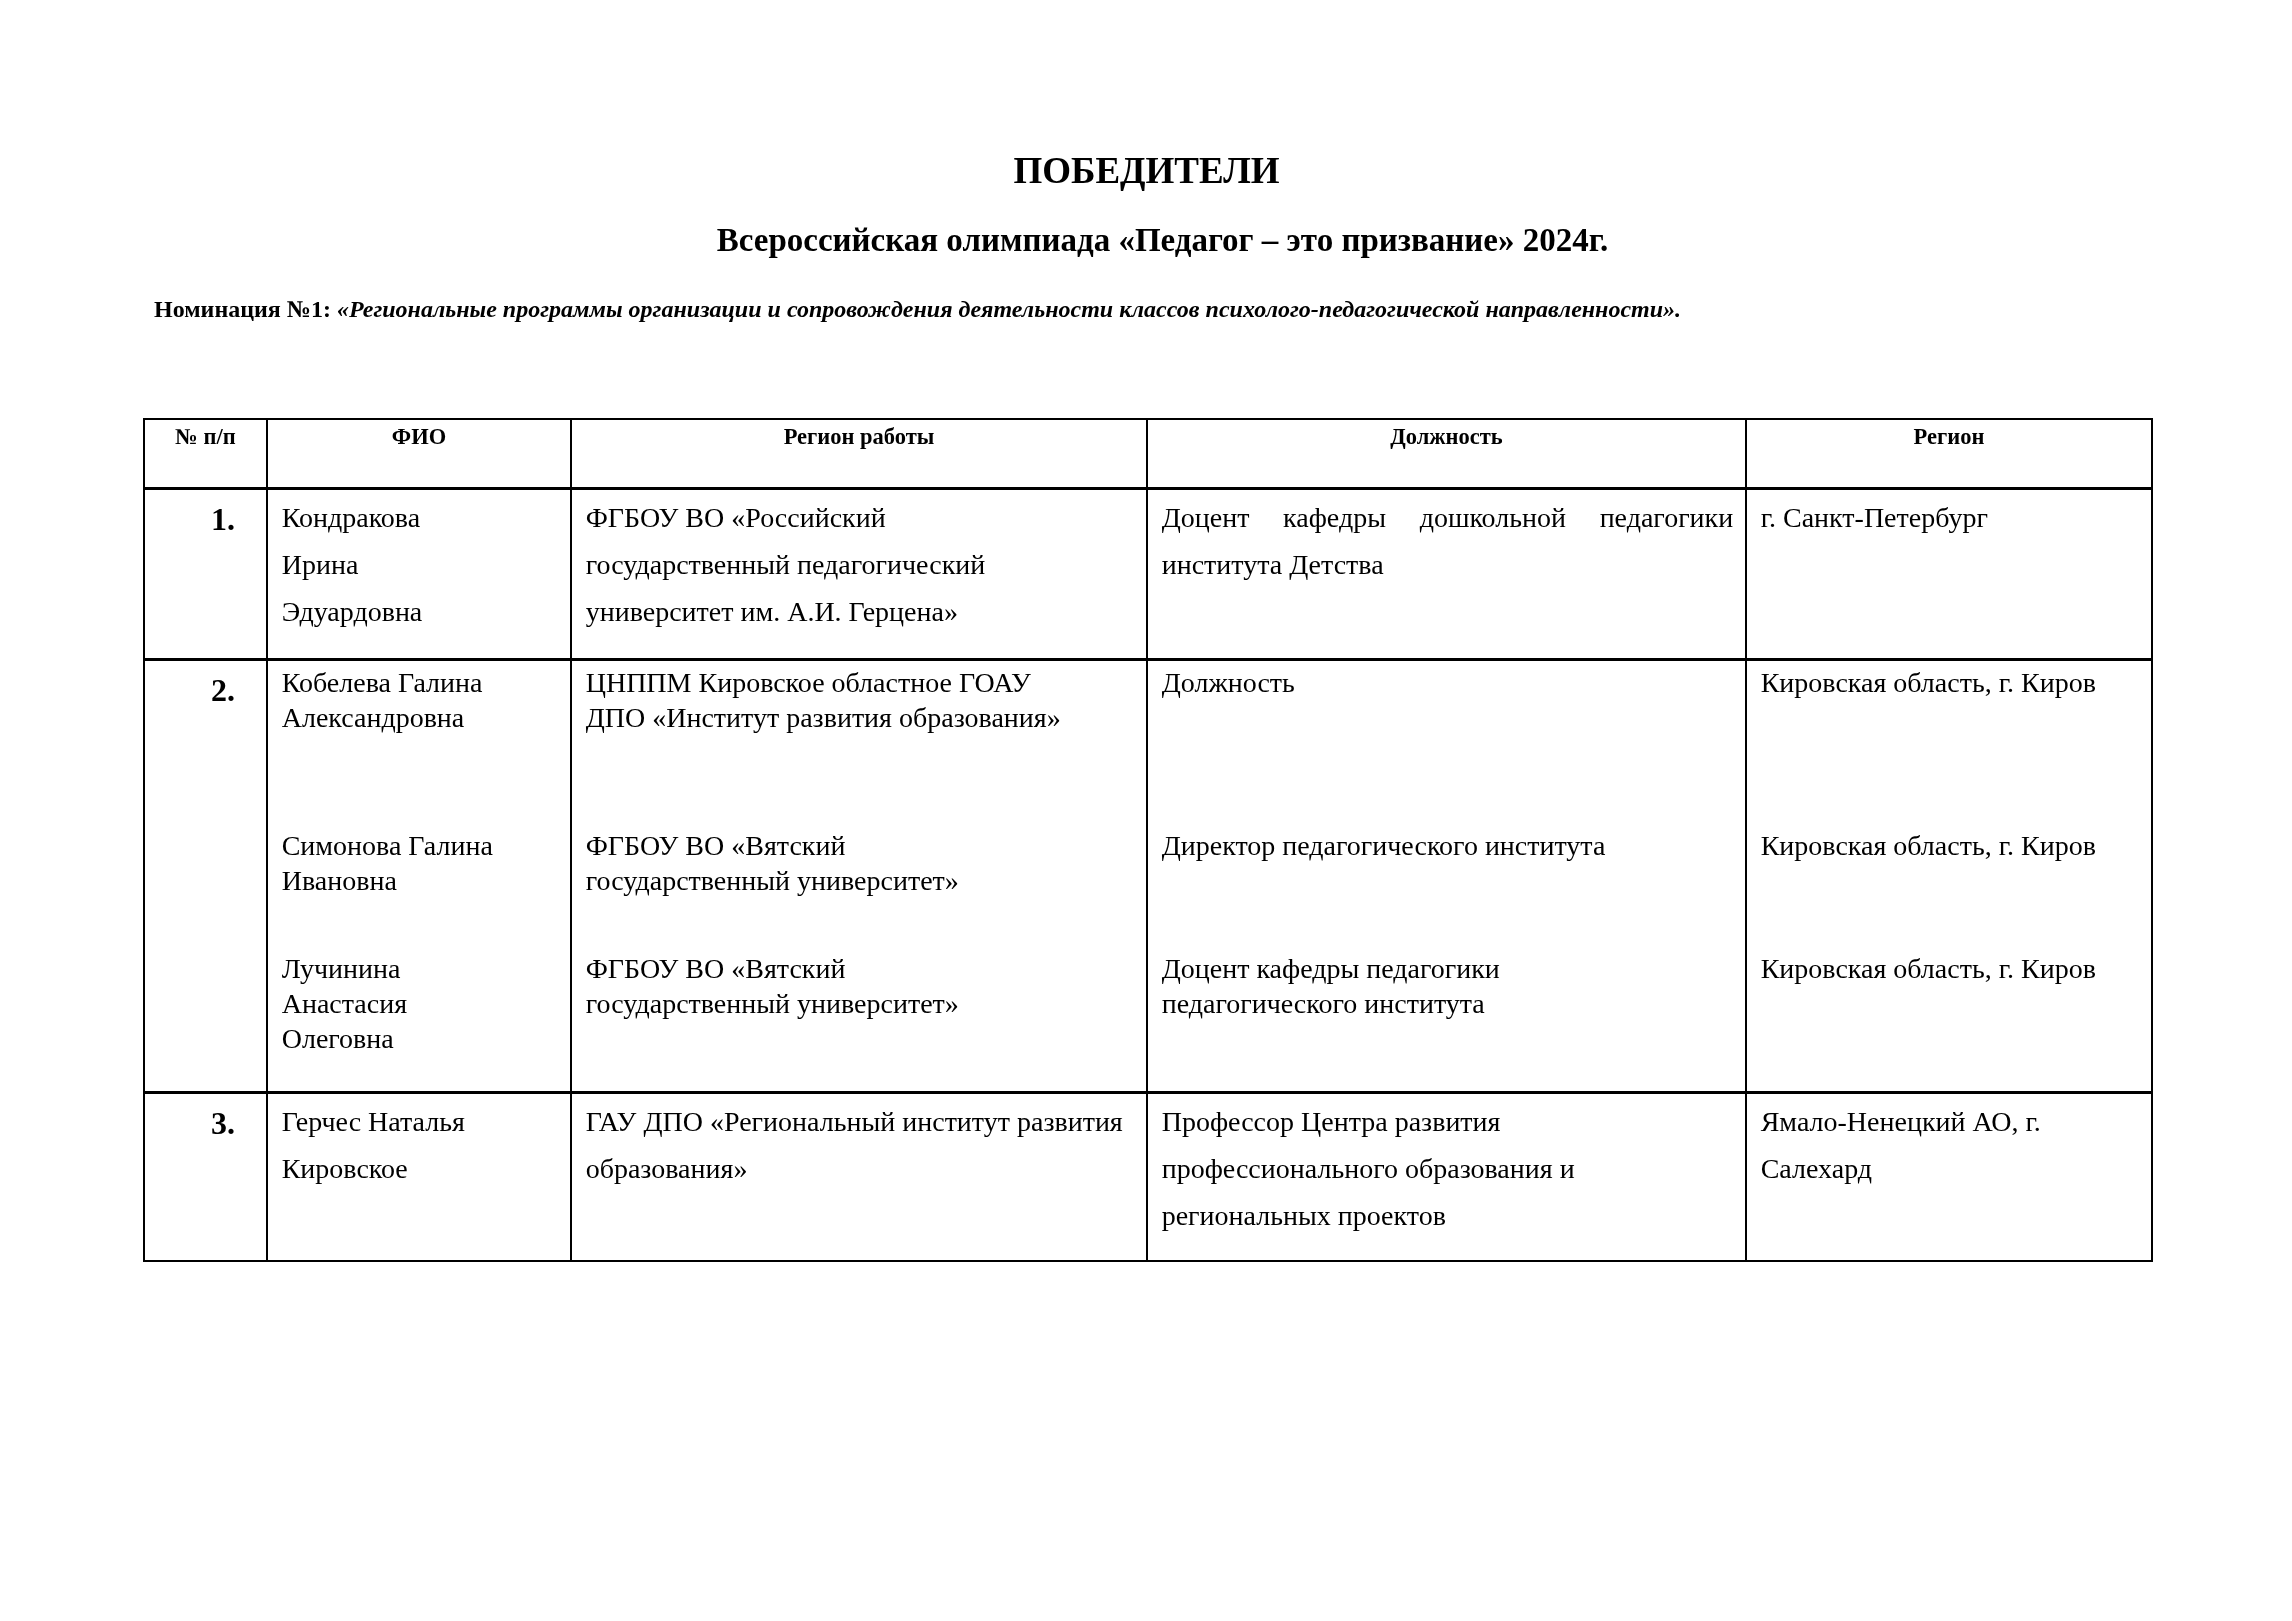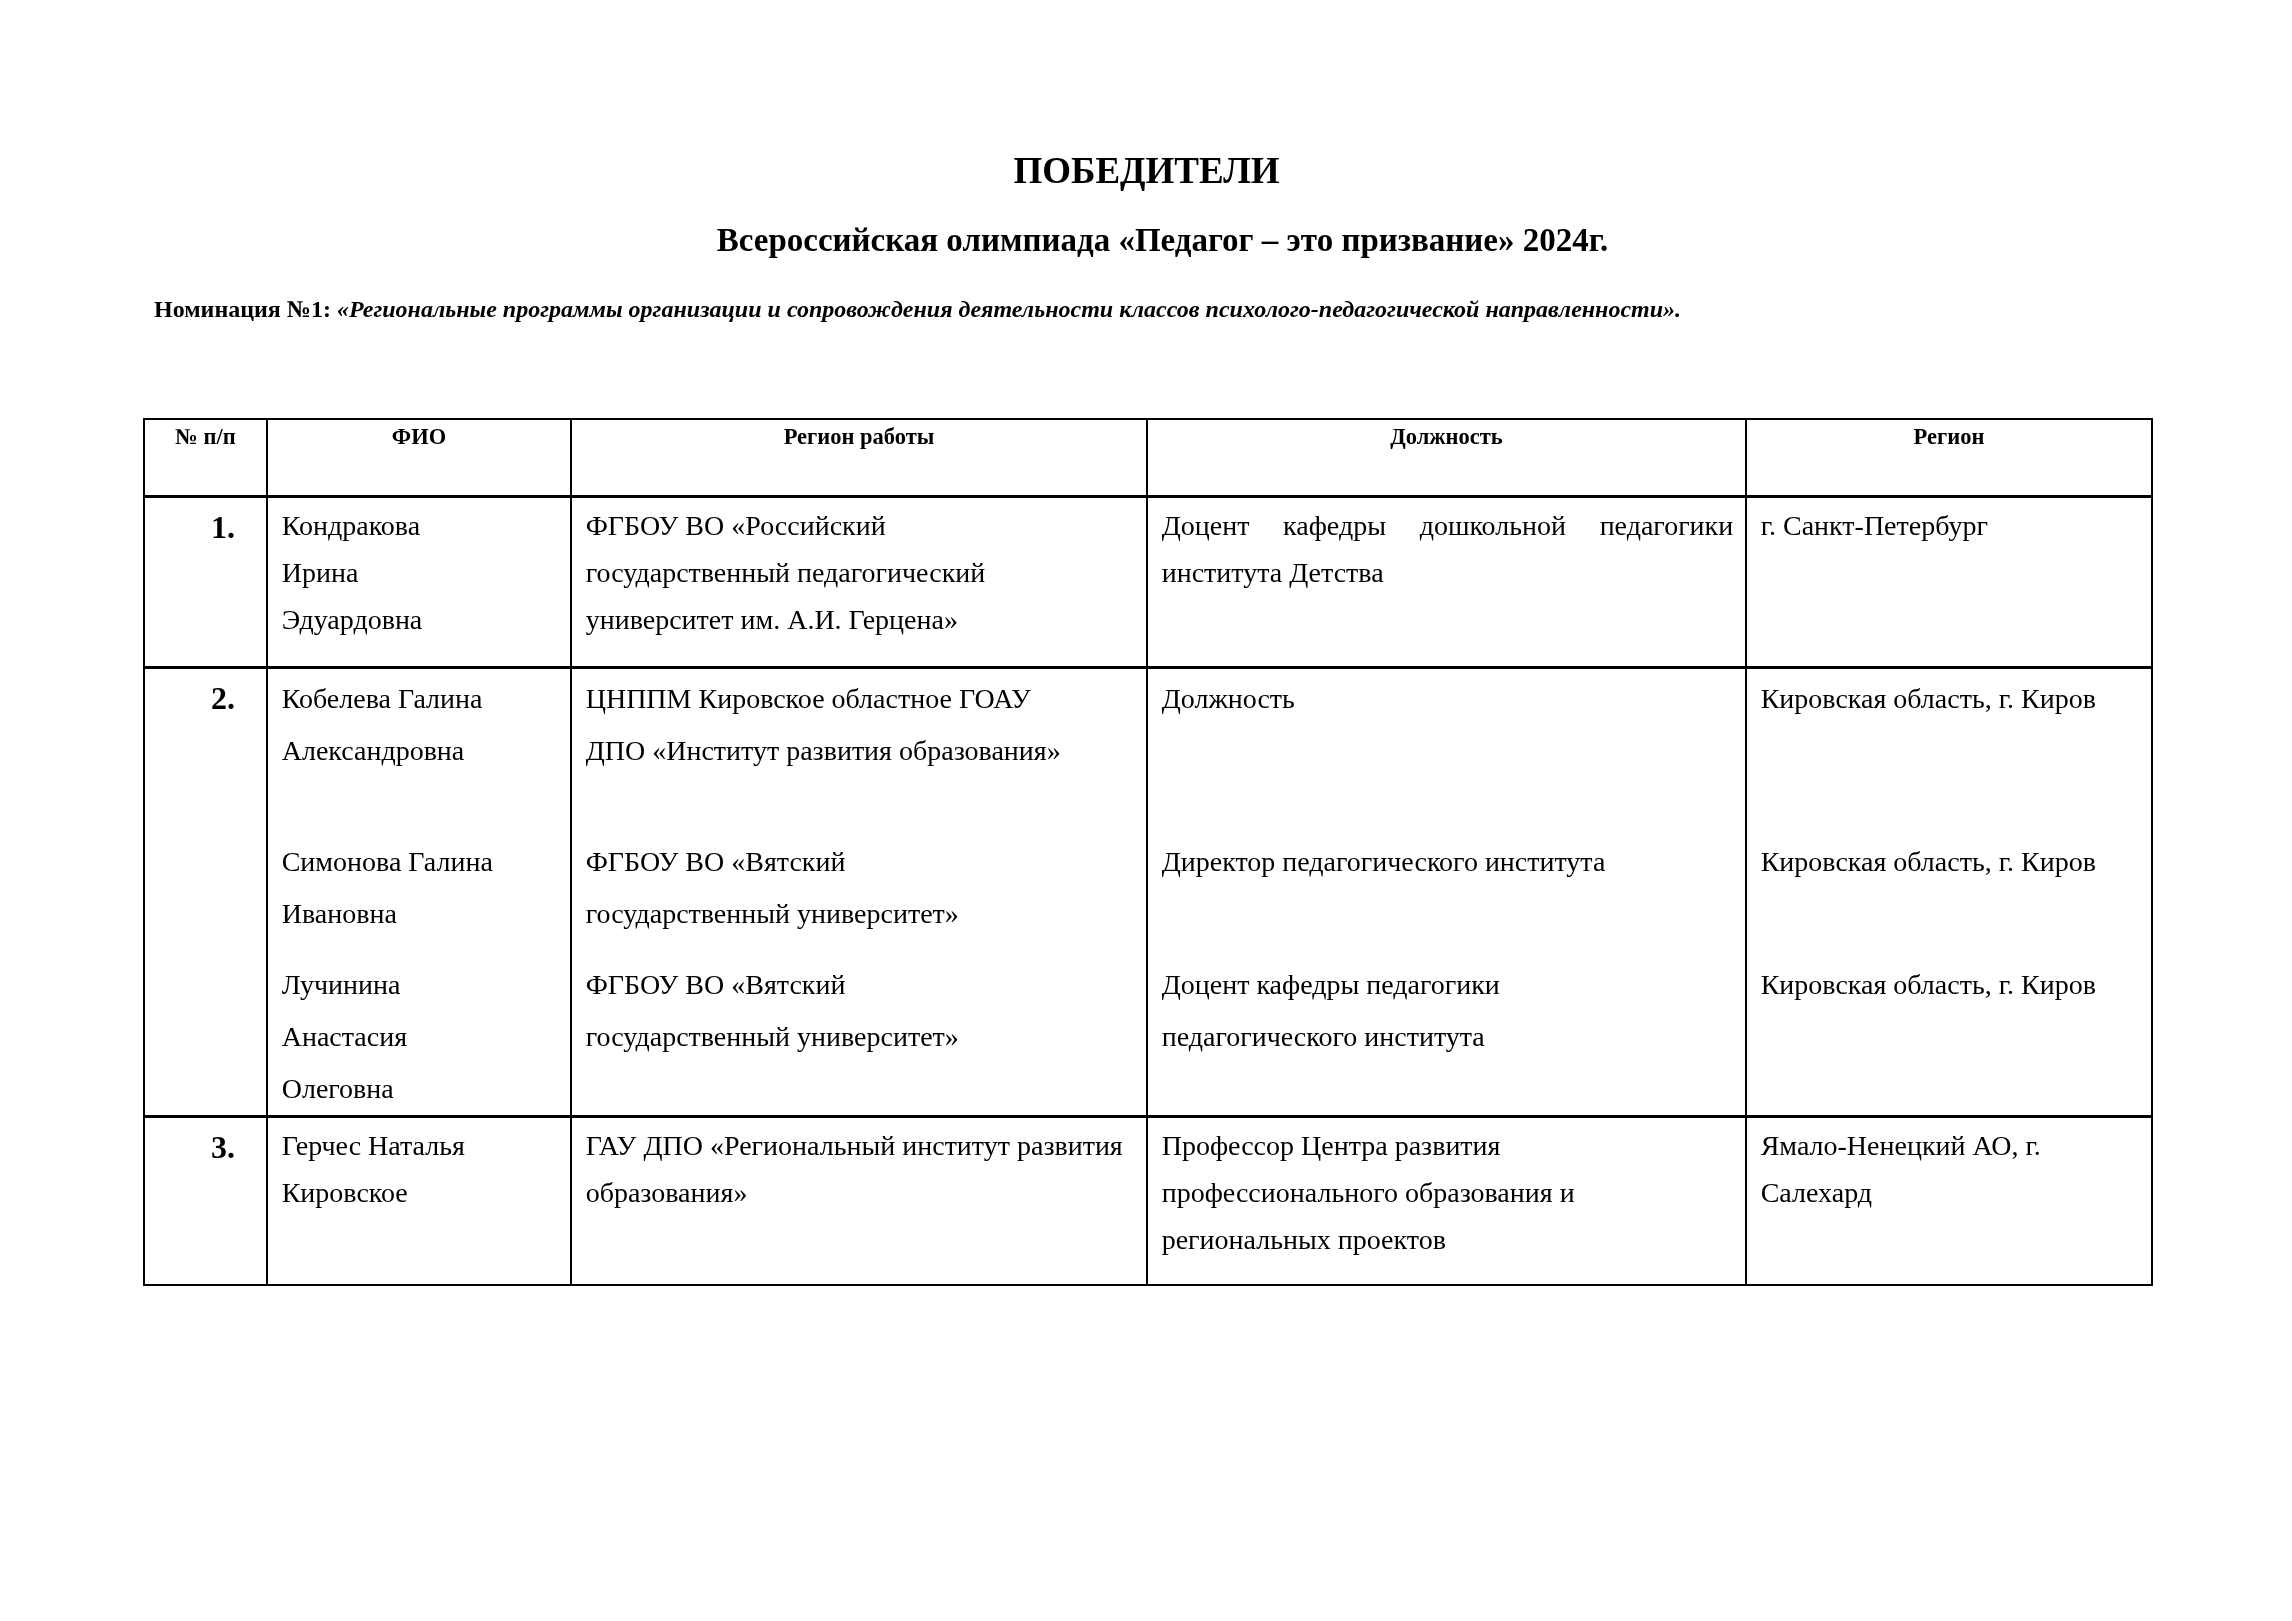--- a/index.html
+++ b/index.html
@@ -8,34 +8,34 @@
   .title { position: absolute; left: 0; width: 2293px; top: 133px; text-align: center;
            font-weight: bold; font-size: 37px; line-height: 49px; margin-top: 13px; }
   .subtitle { position: absolute; left: 0; width: 2293px; top: 218px; text-align: center;
               font-weight: bold; font-size: 33px; line-height: 45px; padding-left: 16px; }
   .nomination { position: absolute; left: 154px; width: 1995px; top: 284px;
                 font-weight: bold; font-size: 24px; line-height: 51px; text-align: justify;
                 text-align-last: left; }
   .nomination .nom-italic { font-style: italic; }
   table.winners { position: absolute; left: 143px; top: 418px; width: 2007px;
                   border-collapse: collapse; table-layout: fixed; }
-  table.winners td, table.winners th { border: 2px solid #000; vertical-align: top; padding: 12px; }
+  table.winners td, table.winners th { border: 2px solid #000; vertical-align: top; padding: 4px; }
   table.winners th { font-weight: bold; font-size: 22.5px; line-height: 29px; height: 61px;
                      text-align: center; padding-top: 2px; }
   table.winners tr.row-sep td { border-top: 3.9px solid #000; }
   table.winners { border: 2.9px solid #000; }
   col.c-num { width: 123px; }
   col.c-name { width: 304px; }
   col.c-work { width: 576px; }
   col.c-pos { width: 599px; }
   col.c-region { width: 406px; }
   .num { text-align: right; font-weight: bold; font-size: 32px; padding: 7.8px 31px 0 0 !important; line-height: 43px; }
   .cell { font-size: 28px; padding: 3.9px 11.8px 0 13.7px !important; }
   .r1 .cell { line-height: 47px; height: 164px; }
-  .r2 .cell { line-height: 52px; height: 426px; }
+  .r2 .cell { line-height: 35px; height: 426px; }
   .r3 .cell { line-height: 47px; height: 162px; }
   .entry { display: block; }
   .r2 .entry { height: 163px; }
   .r2 .entry.e2 { height: 123px; }
   .r2 .entry.e3 { height: auto; }
   .justify { text-align: justify; text-align-last: left; }
 </style>
 </head>
 <body>
 

